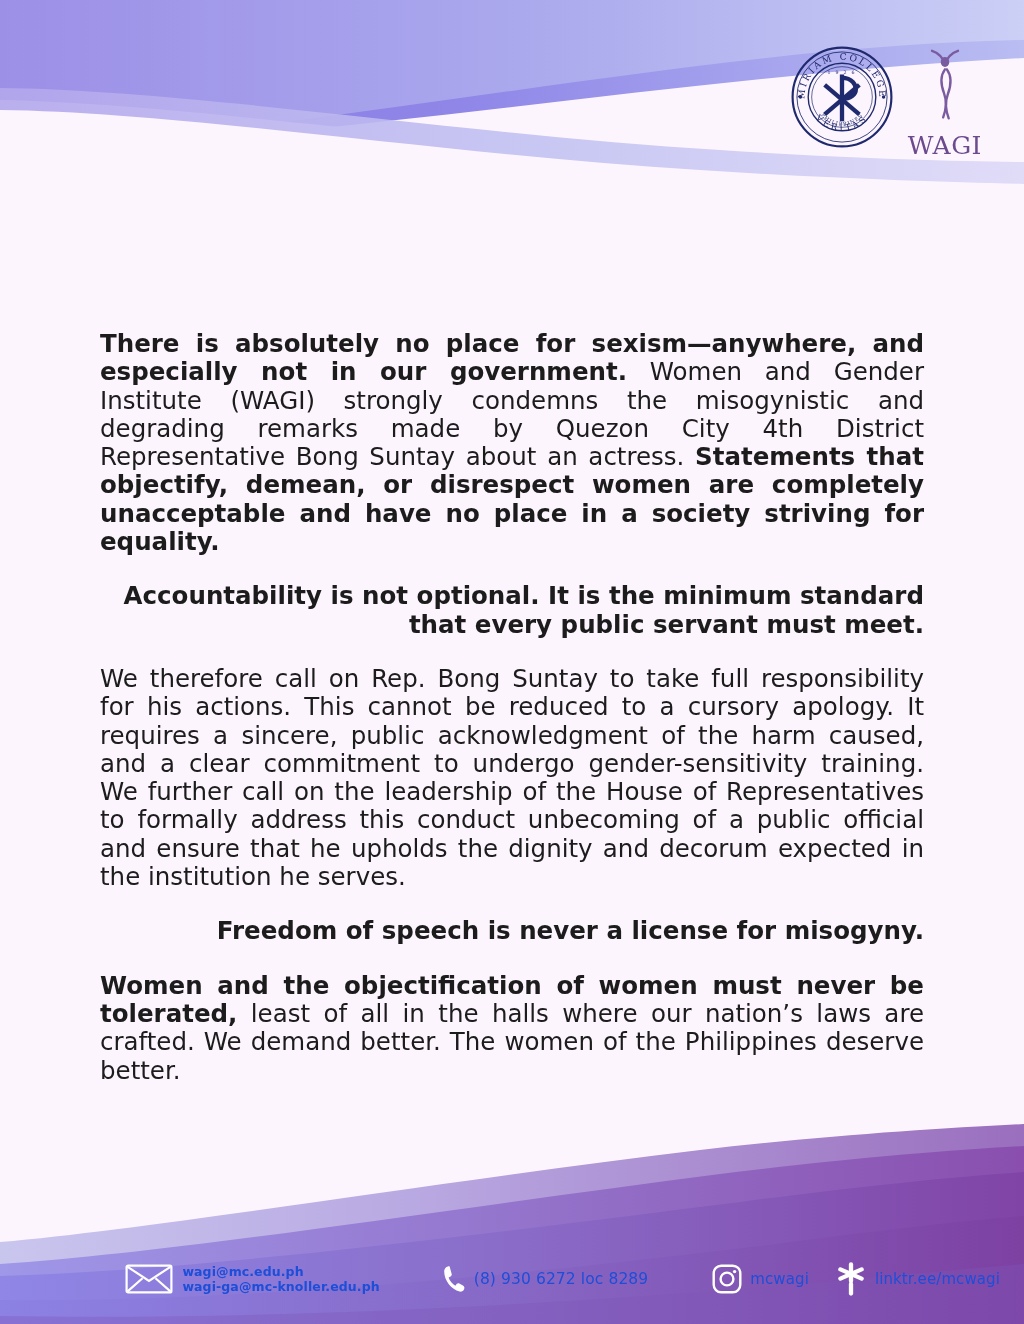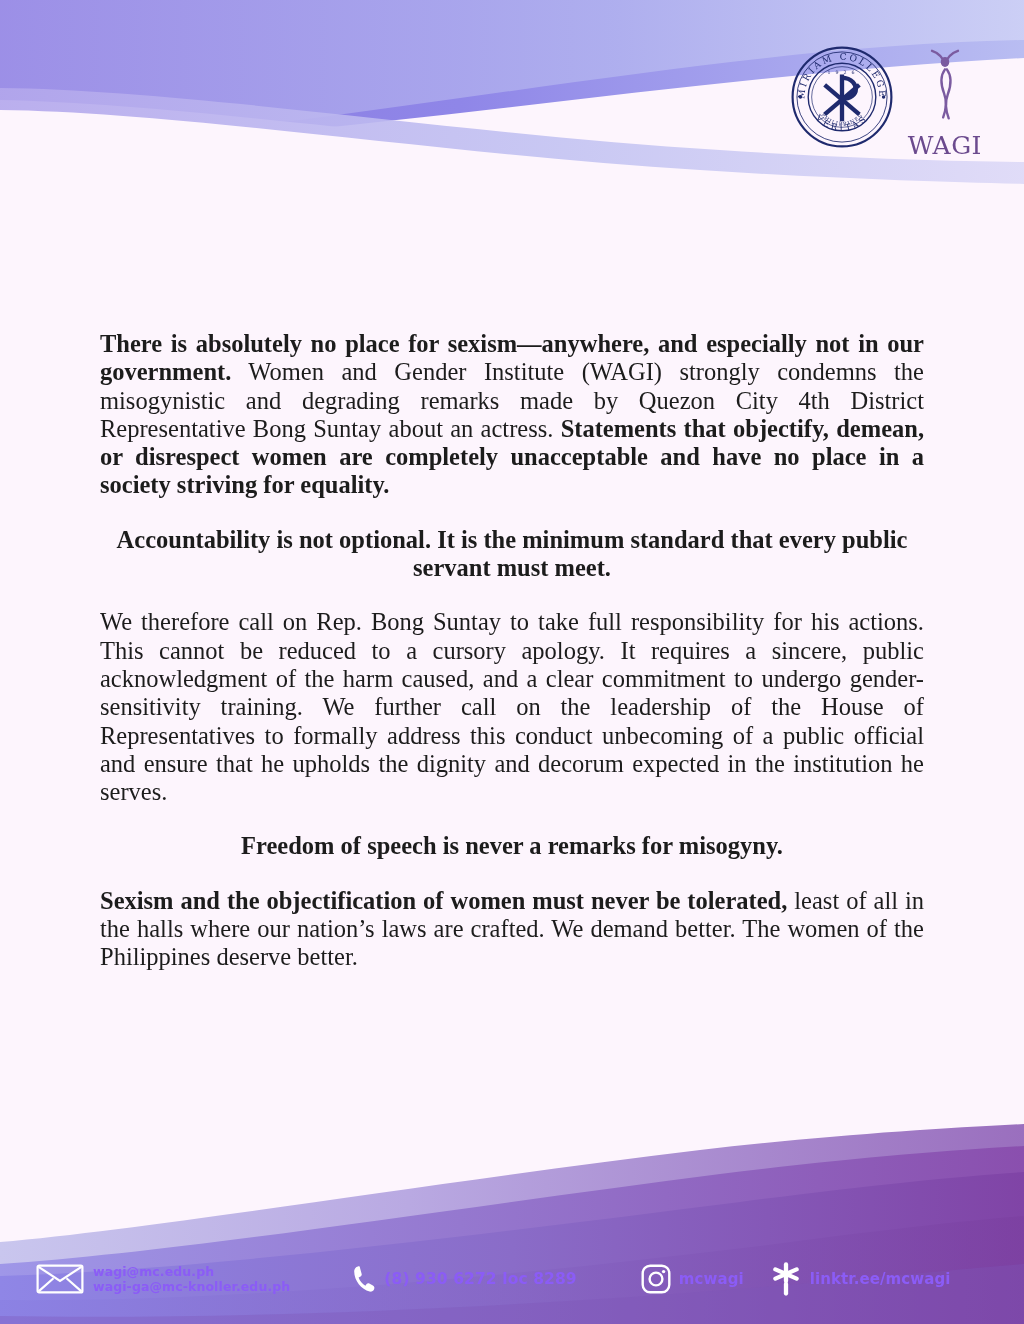--- a/index.html
+++ b/index.html
@@ -84,61 +84,61 @@
     z-index: 3;
     color: #1c1c1c;
     font-size: 24.5px;
     line-height: 1.155;
   }
   .para {
     text-align: justify;
     text-justify: inter-word;
     margin: 0 0 26px 0;
     font-weight: normal;
-    font-family: Liberation Serif, serif;
   }
   .para:last-child { margin-bottom: 0; }
   .para b { font-weight: bold; }
   .para.all-bold { font-weight: bold; }
-  .para.nojust { text-align: center; }
+  .para.nojust { text-align: right; }
 
   
   .footer-waves {
     position: absolute;
     bottom: 0; left: 0;
     width: 1024px;
     height: 200px;
     z-index: 1;
   }
 
   
   .footer-row {
     position: absolute;
-    left: 36px;
+    left: 48px;
     bottom: 22px;
     width: 952px;
     height: 46px;
     display: flex;
     align-items: center;
     z-index: 5;
-    color: #8b5cf6;
+    color: #1d4ed8;
+    justify-content: flex-end;
   }
   .fitem { display: flex; align-items: center; }
   .fitem .glyph { flex: 0 0 auto; display: block; }
   .email-block {
     font-size: 12.5px;
     font-weight: bold;
     line-height: 1.22;
     margin-left: 9px;
     white-space: nowrap;
     letter-spacing: 0.1px;
   }
   .ftext {
     font-size: 15.5px;
-    font-weight: bold;
+    font-weight: normal;
     margin-left: 8px;
     white-space: nowrap;
     letter-spacing: 0.1px;
   }
   .ftext.sm { font-size: 15px; }
   .gap-a { width: 62px; }
   .gap-b { width: 34px; }
   .gap-c { width: 30px; }
   .gap-d { width: 26px; }
 </style>
@@ -219,23 +219,23 @@
 
   <div class="content">
 
     <p class="para"><b>There is absolutely no place for sexism—anywhere, and especially not in our government.</b><span> Women and Gender Institute (WAGI) strongly condemns the misogynistic and degrading remarks made by Quezon City 4th District Representative Bong Suntay about an actress. </span><b>Statements that objectify, demean, or disrespect women are completely unacceptable and have no place in a society striving for equality.</b></p>
 
     <p class="para all-bold nojust">Accountability is not optional. It is the minimum standard that every public servant must meet.</p>
 
     <p class="para">We therefore call on Rep. Bong Suntay to take full responsibility for his actions. This cannot be reduced to a cursory apology. It requires a sincere, public acknowledgment of the harm caused, and a clear commitment to undergo gender-sensitivity training. We further call on the leadership of the House of Representatives to formally address this conduct unbecoming of a public official and ensure that he upholds the dignity and decorum expected in the institution he serves.</p>
 
 
-    <p class="para all-bold nojust">Freedom of speech is never a remarks for misogyny.</p>
-
-    <p class="para"><b>Sexism and the objectification of women must never be tolerated,</b><span> least of all in the halls where our nation’s laws are crafted. We demand better. The women of the Philippines deserve better.</span></p>
+    <p class="para all-bold nojust">Freedom of speech is never a license for misogyny.</p>
+
+    <p class="para"><b>Women and the objectification of women must never be tolerated,</b><span> least of all in the halls where our nation’s laws are crafted. We demand better. The women of the Philippines deserve better.</span></p>
   </div>
 
   <svg class="footer-waves" viewBox="0 0 1024 200" preserveAspectRatio="none">
     <defs>
       <linearGradient id="fg1" x1="0" y1="0" x2="1" y2="0">
         <stop offset="0%" stop-color="#c9c6ee"></stop>
         <stop offset="40%" stop-color="#b9a9e2"></stop>
         <stop offset="100%" stop-color="#9a6fbe"></stop>
       </linearGradient>
       <linearGradient id="fg2" x1="0" y1="0" x2="1" y2="0">

